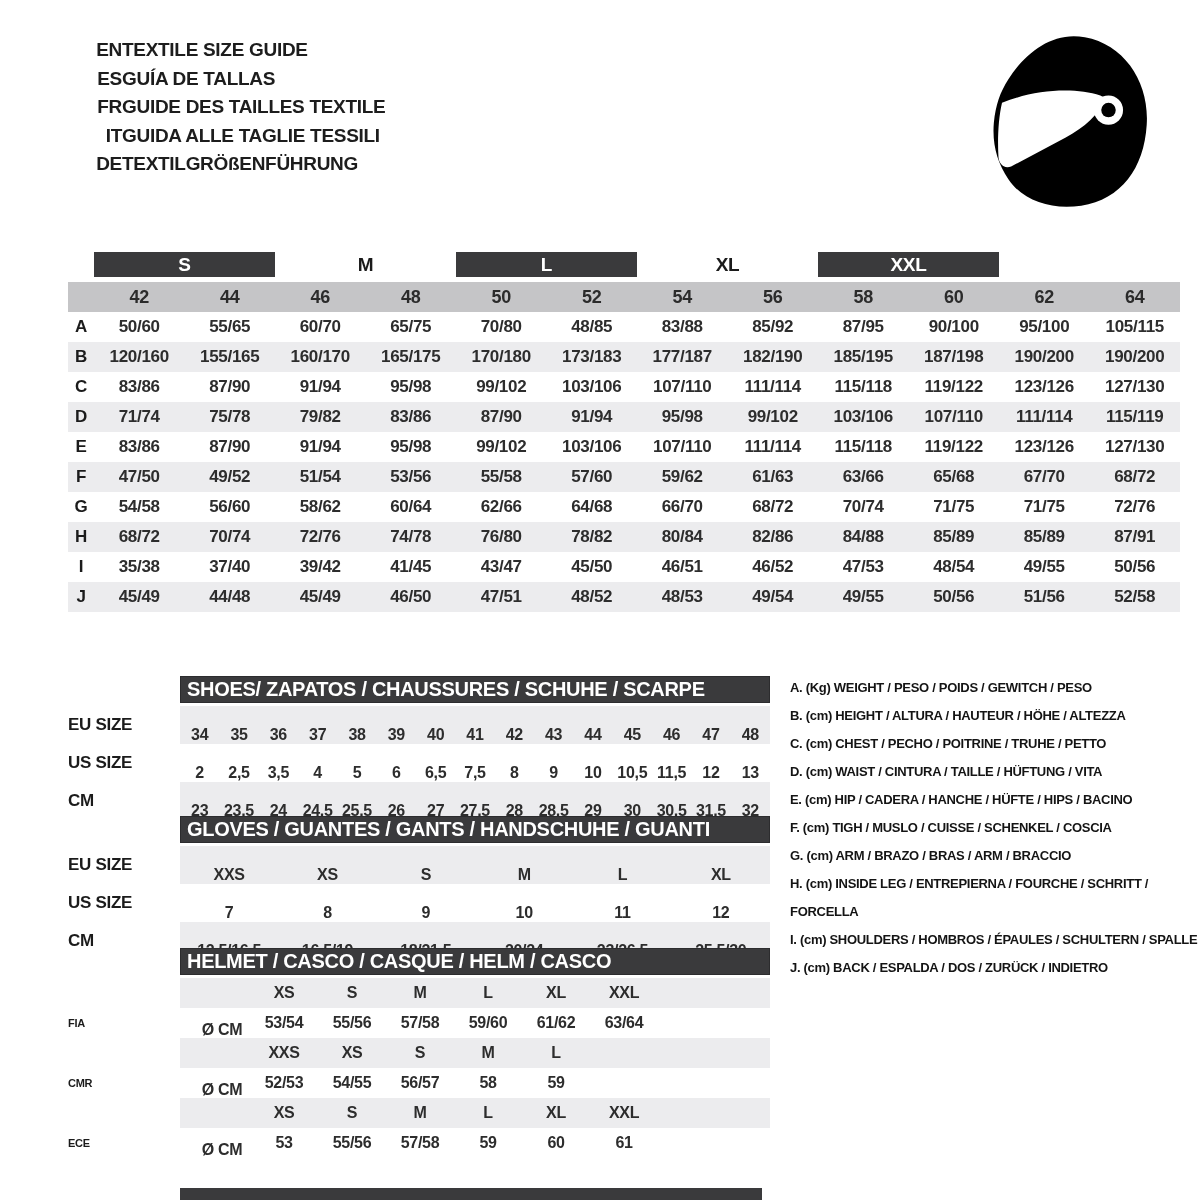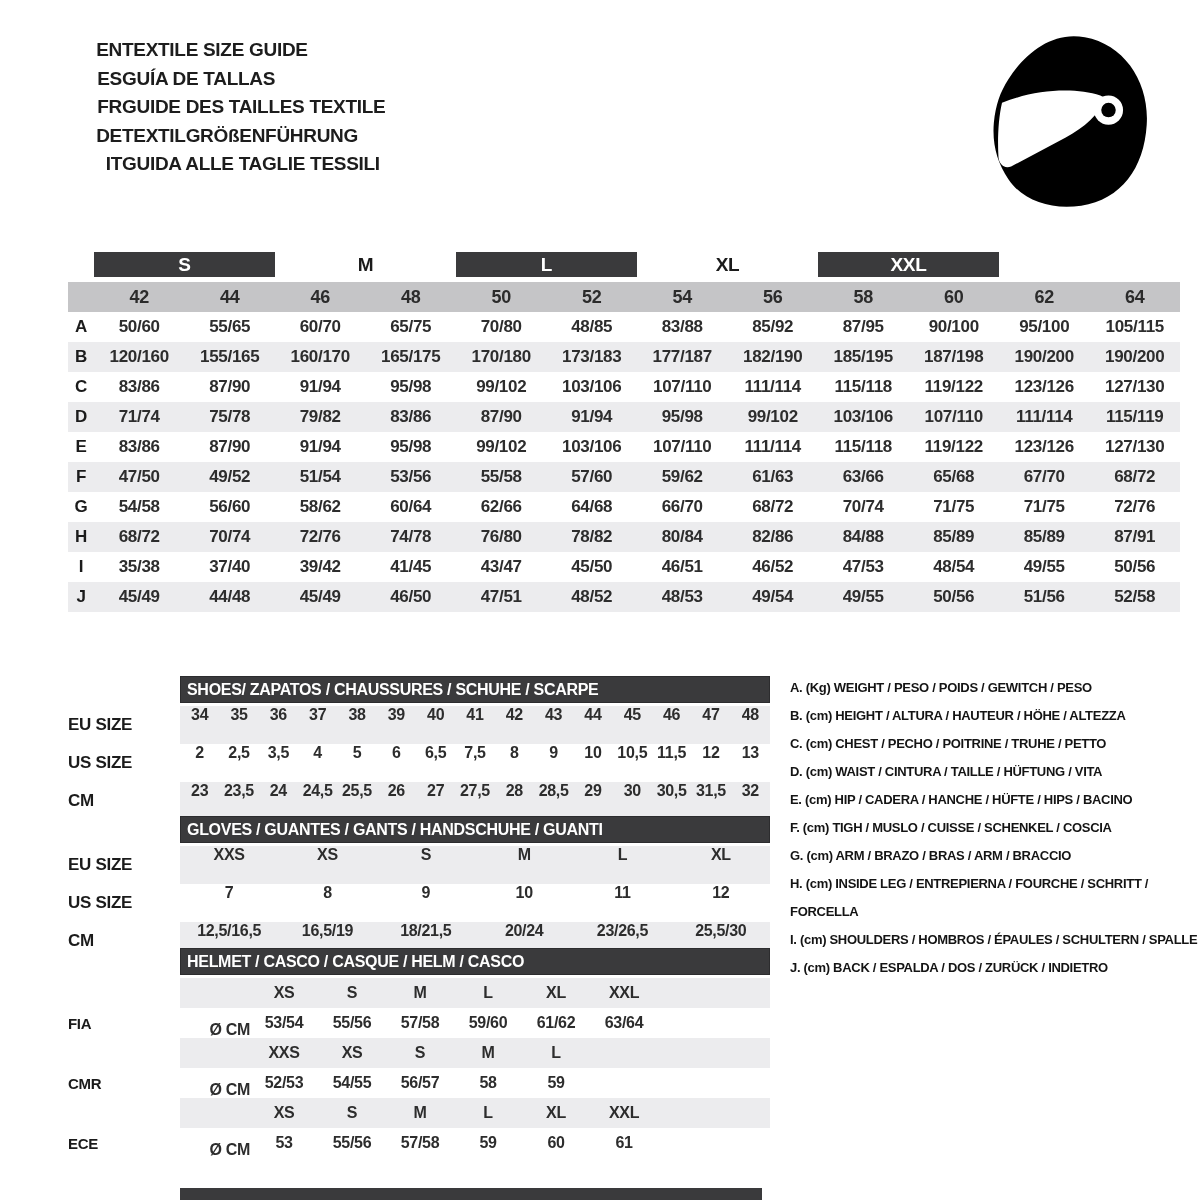--- a/index.html
+++ b/index.html
@@ -24,34 +24,34 @@
   .size-table tr.cols td { background:#c5c5c7; color:#2b2b2b; font-size:18px; }
   .size-table tbody tr.stripe td { background:#ececee; }
   .size-table tbody td.rl { font-size:17px; color:#1b1b1b; }
 
   
   .section { position:absolute; left:68px; width:702px; }
   .sec-shoes  { top:676px; }
   .sec-gloves { top:816px; }
   .sec-helmet { top:948px; }
   .section-bar { margin-left:112px; height:27px; background:#3a3a3c; color:#fff;
-    display:flex; align-items:center; padding-left:6px; font-weight:bold; font-size:16px;
+    display:flex; align-items:center; padding-left:6px; font-weight:bold; font-size:20px;
     margin-bottom:3px; border:1px solid #2c2c2e; }
   .srow { display:flex; height:38px; align-items:stretch; font-weight:bold; font-size:16px; color:#2d2d2d; }
   .srow .lbl { width:112px; display:flex; align-items:center; font-size:17px; color:#1b1b1b; background:#fff; }
-  .srow .vals { flex:1; display:flex; align-items:flex-start; }
+  .srow .vals { flex:1; display:flex; align-items:flex-end; }
   .srow .vals.gray { background:#ececee; }
   .srow .vals .c { flex:1; text-align:center; }
 
   
   .hrow { display:flex; height:30px; align-items:stretch; font-weight:bold; font-size:16px; color:#2d2d2d; }
-  .hrow .lbl { width:112px; display:flex; align-items:center; font-size:15px; color:#1b1b1b; background:#fff; }
+  .hrow .lbl { width:112px; display:flex; align-items:center; font-size:11px; color:#1b1b1b; background:#fff; }
   .hrow .hbody { flex:1; display:flex; align-items:center; }
   .hrow .hbody.gray { background:#ececee; }
-  .hrow .ocm { width:70px; text-align:right; padding-left:14px;margin-top:14px; }
+  .hrow .ocm { width:70px; text-align:center; padding-left:14px;margin-top:14px; }
   .hrow .hc { width:68px; text-align:center; }
   .hrow .fill { flex:1; }
 
   
   .legend { position:absolute; left:790px; top:674px; width:410px; }
   .legend-line { font-weight:bold; font-size:13px; line-height:28px; color:#141414; }
 
   
   .bottom-bar { position:absolute; left:180px; top:1188px; width:582px; height:12px; background:#3a3a3c; }
 </style>
@@ -67,26 +67,26 @@
       </div>
       <div class="lang-row">
         <span class="lang-code">ES</span>
         <span class="lang-title">GUÍA DE TALLAS</span>
       </div>
       <div class="lang-row">
         <span class="lang-code">FR</span>
         <span class="lang-title">GUIDE DES TAILLES TEXTILE</span>
       </div>
       <div class="lang-row">
+        <span class="lang-code">IT</span>
+        <span class="lang-title">GUIDA ALLE TAGLIE TESSILI</span>
+      </div>
+      <div class="lang-row">
         <span class="lang-code">DE</span>
         <span class="lang-title">TEXTILGRÖßENFÜHRUNG</span>
-      </div>
-      <div class="lang-row">
-        <span class="lang-code">IT</span>
-        <span class="lang-title">GUIDA ALLE TAGLIE TESSILI</span>
       </div>
     </div>
 
   <svg class="helmet-svg" width="182" height="182" viewBox="0 0 200 200">
     <path fill="#000" d="M124 8
       C168 16 195 58 192 104
       C189 152 164 186 120 193
       C88 198 56 188 40 164
       C28 146 22 126 24 102
       C26 82 31 68 40 54

